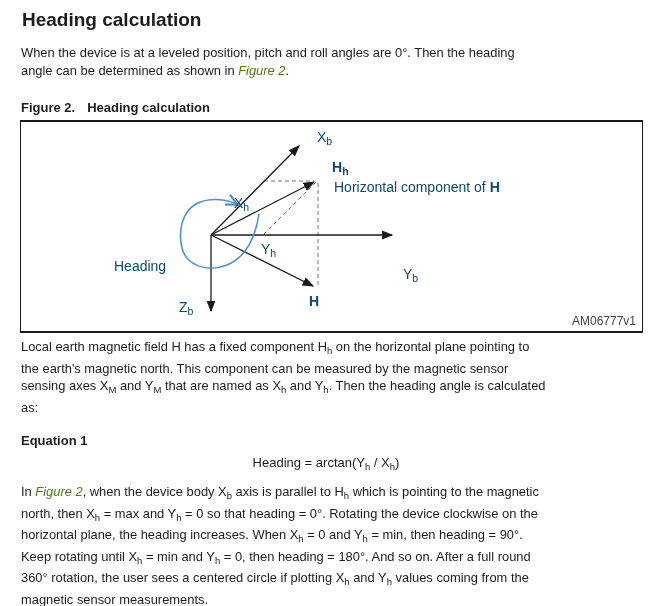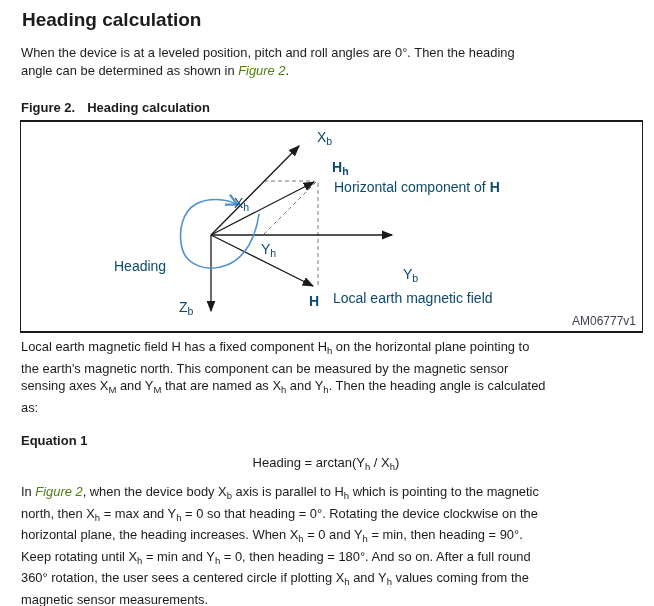--- a/index.html
+++ b/index.html
@@ -63,21 +63,20 @@
 
   <div class="fig-label" style="left:296px;top:8px;"><span>X</span><span class="sub">b</span></div>
   <div class="fig-label" style="left:213px;top:32px;margin-top:42px;"><span>X</span><span class="sub">h</span></div>
   <div class="fig-label" style="left:311px;top:38px;"><span class="b">H</span><span class="b sub">h</span></div>
   <div class="fig-label" style="left:313px;top:58px;"><span>Horizontal component of </span><span class="b">H</span></div>
   <div class="fig-label" style="left:382px;top:101px;margin-top:44px;"><span>Y</span><span class="sub">b</span></div>
   <div class="fig-label" style="left:240px;top:120px;"><span>Y</span><span class="sub">h</span></div>
   <div class="fig-label" style="left:93px;top:105px;margin-top:32px;"><span>Heading</span></div>
   <div class="fig-label" style="left:158px;top:178px;"><span>Z</span><span class="sub">b</span></div>
   <div class="fig-label" style="left:288px;top:172px;"><span class="b">H</span></div>
-  <div class="fig-label" style="left:312px;top:169px;"><span>Local earth magnetic field</span></div>
   <div class="watermark">AM06777v1</div>
 </div>
 
 <div class="abs para" style="left:21px;top:338px;"><span>Local earth magnetic field H has a fixed component H</span><span class="sub">h</span><span> on the horizontal plane pointing to</span><br><span>the earth's magnetic north. This component can be measured by the magnetic sensor</span><br><span>sensing axes X</span><span class="sub">M</span><span> and Y</span><span class="sub">M</span><span> that are named as X</span><span class="sub">h</span><span> and Y</span><span class="sub">h</span><span>. Then the heading angle is calculated</span><br><span>as:</span></div>
 
 <div class="abs eq-head" style="left:21px;top:433px;text-align:center;">Equation 1</div>
 <div class="abs equation" style="left:0px;top:455px;"><span>Heading = arctan(Y</span><span class="sub">h</span><span> / X</span><span class="sub">h</span><span>)</span></div>
 
 <div class="abs para" style="left:21px;top:483px;"><span>In </span><span class="link">Figure 2</span><span>, when the device body X</span><span class="sub">b</span><span> axis is parallel to H</span><span class="sub">h</span><span> which is pointing to the magnetic</span><br><span>north, then X</span><span class="sub">h</span><span> = max and Y</span><span class="sub">h</span><span> = 0 so that heading = 0°. Rotating the device clockwise on the</span><br><span>horizontal plane, the heading increases. When X</span><span class="sub">h</span><span> = 0 and Y</span><span class="sub">h</span><span> = min, then heading = 90°.</span><br><span>Keep rotating until X</span><span class="sub">h</span><span> = min and Y</span><span class="sub">h</span><span> = 0, then heading = 180°. And so on. After a full round</span><br><span>360° rotation, the user sees a centered circle if plotting X</span><span class="sub">h</span><span> and Y</span><span class="sub">h</span><span> values coming from the</span><br><span>magnetic sensor measurements.</span></div>
 

